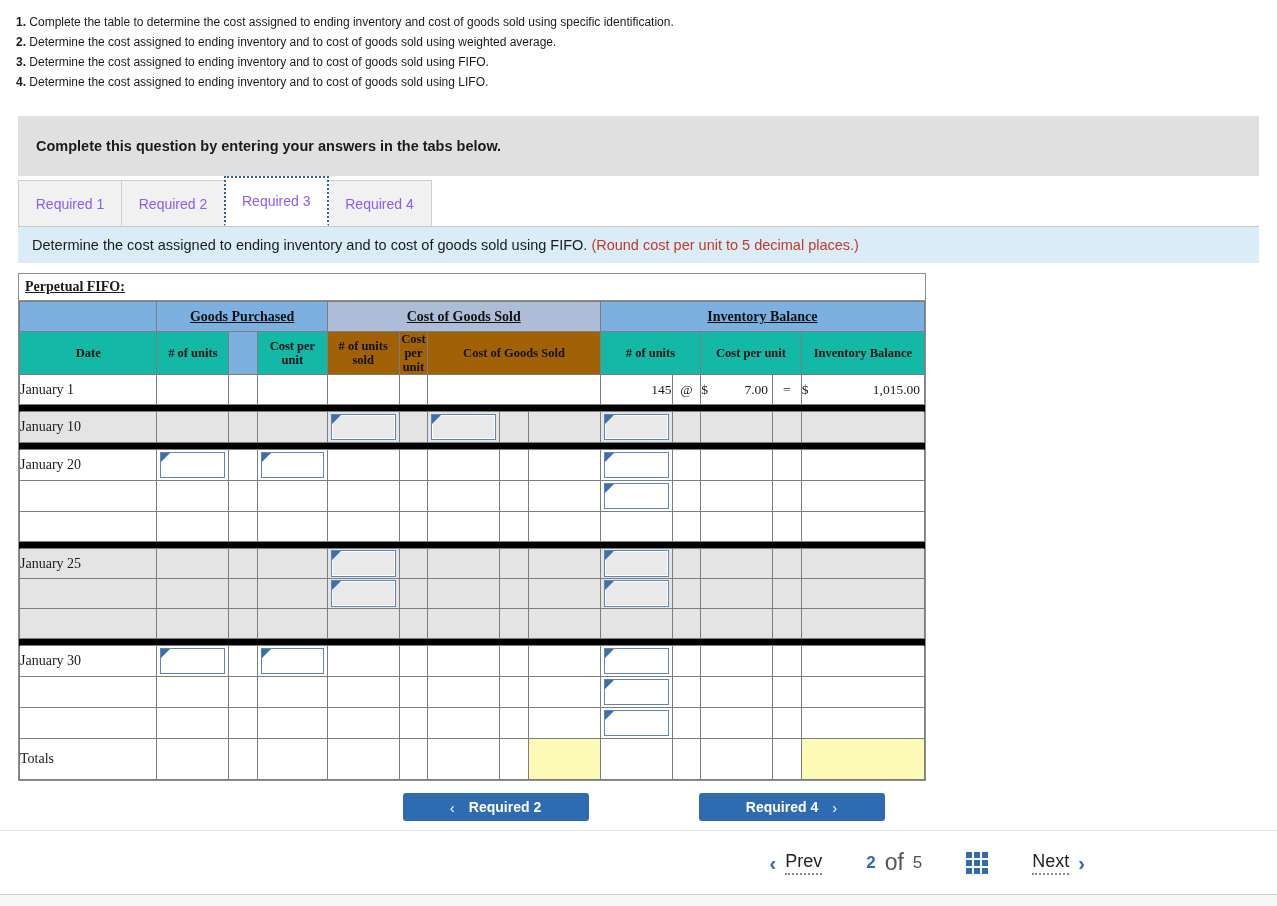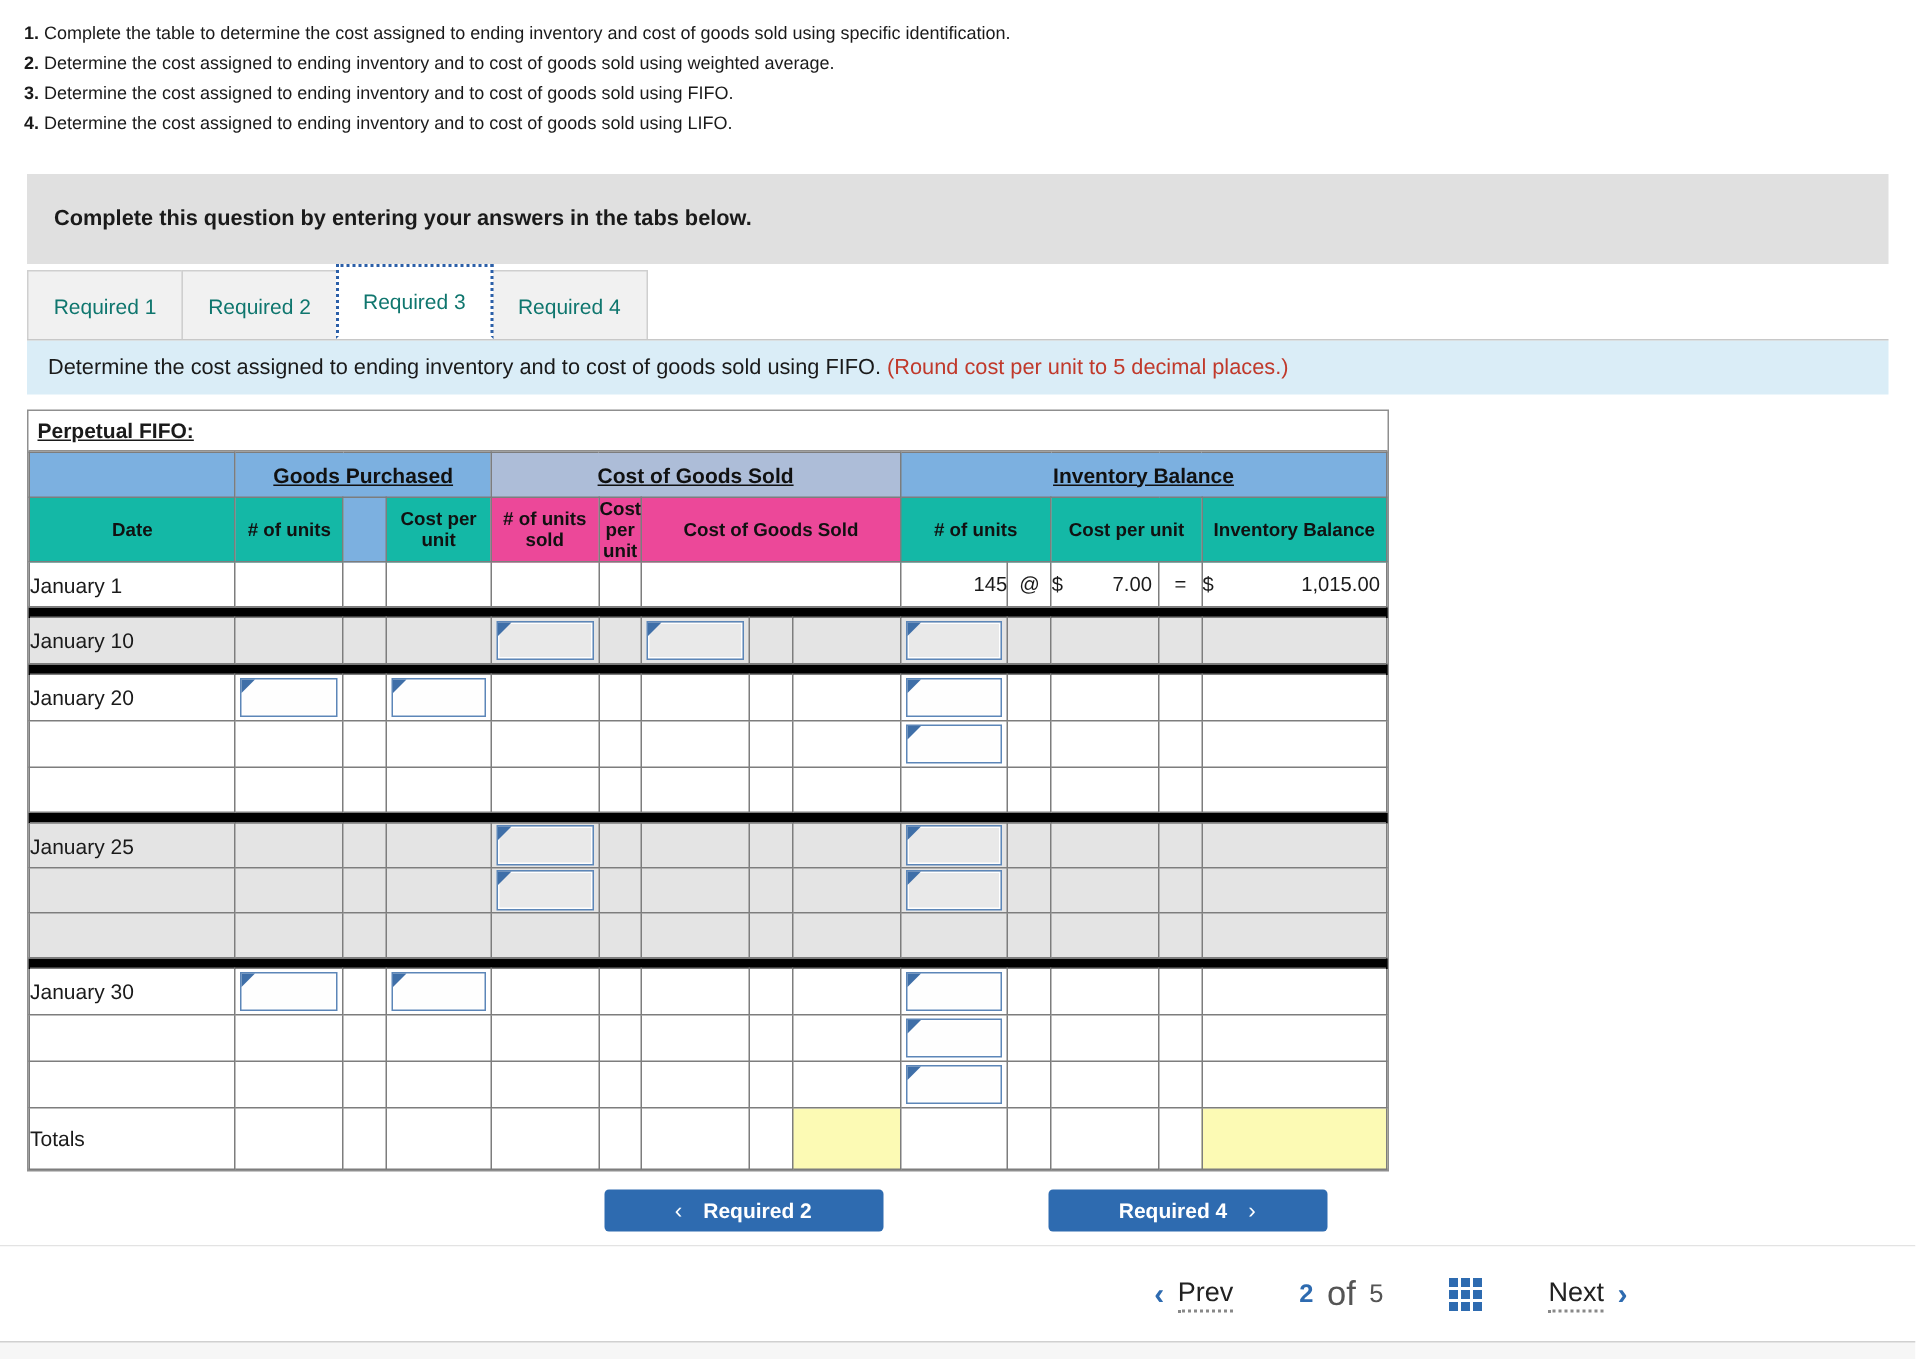--- a/index.html
+++ b/index.html
@@ -41,21 +41,21 @@
   }
   .tab{
     height:46px;
     min-width:104px;
     box-sizing:border-box;
     display:flex;align-items:center;justify-content:center;
     background:#f1f1f1;
     border:1px solid #cfcfcf;
     border-bottom:none;
     font-size:14px;
-    color:#0f766e;
+    color:#8b5cf6;
     padding:12px 16px;
     margin-right:-1px;
     cursor:pointer;
   }
   .tab.active{
     background:#ffffff;
     border:2px dotted #2b5fa8;
     border-bottom:2px solid #ffffff;
     position:relative;z-index:3;
     height:50px;
@@ -73,20 +73,21 @@
   }
   .blue-bar .note{color:#c0392b;}
 
   
   .sheet{
     margin:10px 0 0 18px;
     width:908px;
     border:1px solid #8f8f8f;
     box-sizing:border-box;
     background:#fff;
+    font-family:Liberation Serif, serif;
   }
   .sheet-title{
     height:26px;
     display:flex;align-items:center;
     padding-left:6px;
     font-weight:bold;font-size:14px;
     border-bottom:1px solid #8f8f8f;
   }
   .sheet-title span{text-decoration:underline;}
 
@@ -114,21 +115,21 @@
   th.grp.cogs{background:#adbdd8;}
   th.sub{
     background:#14b8a6;
     font-weight:bold;
     font-size:12.5px;
     line-height:14px;
     color:#111;
     height:38px;
     text-align:center;
   }
-  th.sub.cogs{background:#ec4899;}
+  th.sub.cogs{background:#a16207;}
   th.blank{background:#7cb0e0;}
 
   td.datecell{padding-left:5px;text-align:left;font-size:14px;white-space:nowrap;}
   td.num{text-align:right;padding-right:5px;font-size:13.5px;white-space:nowrap;}
   td.sym{text-align:center;font-size:13.5px;}
   td.cur{text-align:left;padding-left:6px;font-size:13.5px;white-space:nowrap;}
   td.cur .sgn{float:left;}
   td.cur .amt{float:right;padding-right:4px;}
 
   tr.shade td{background:#e4e4e4;}

